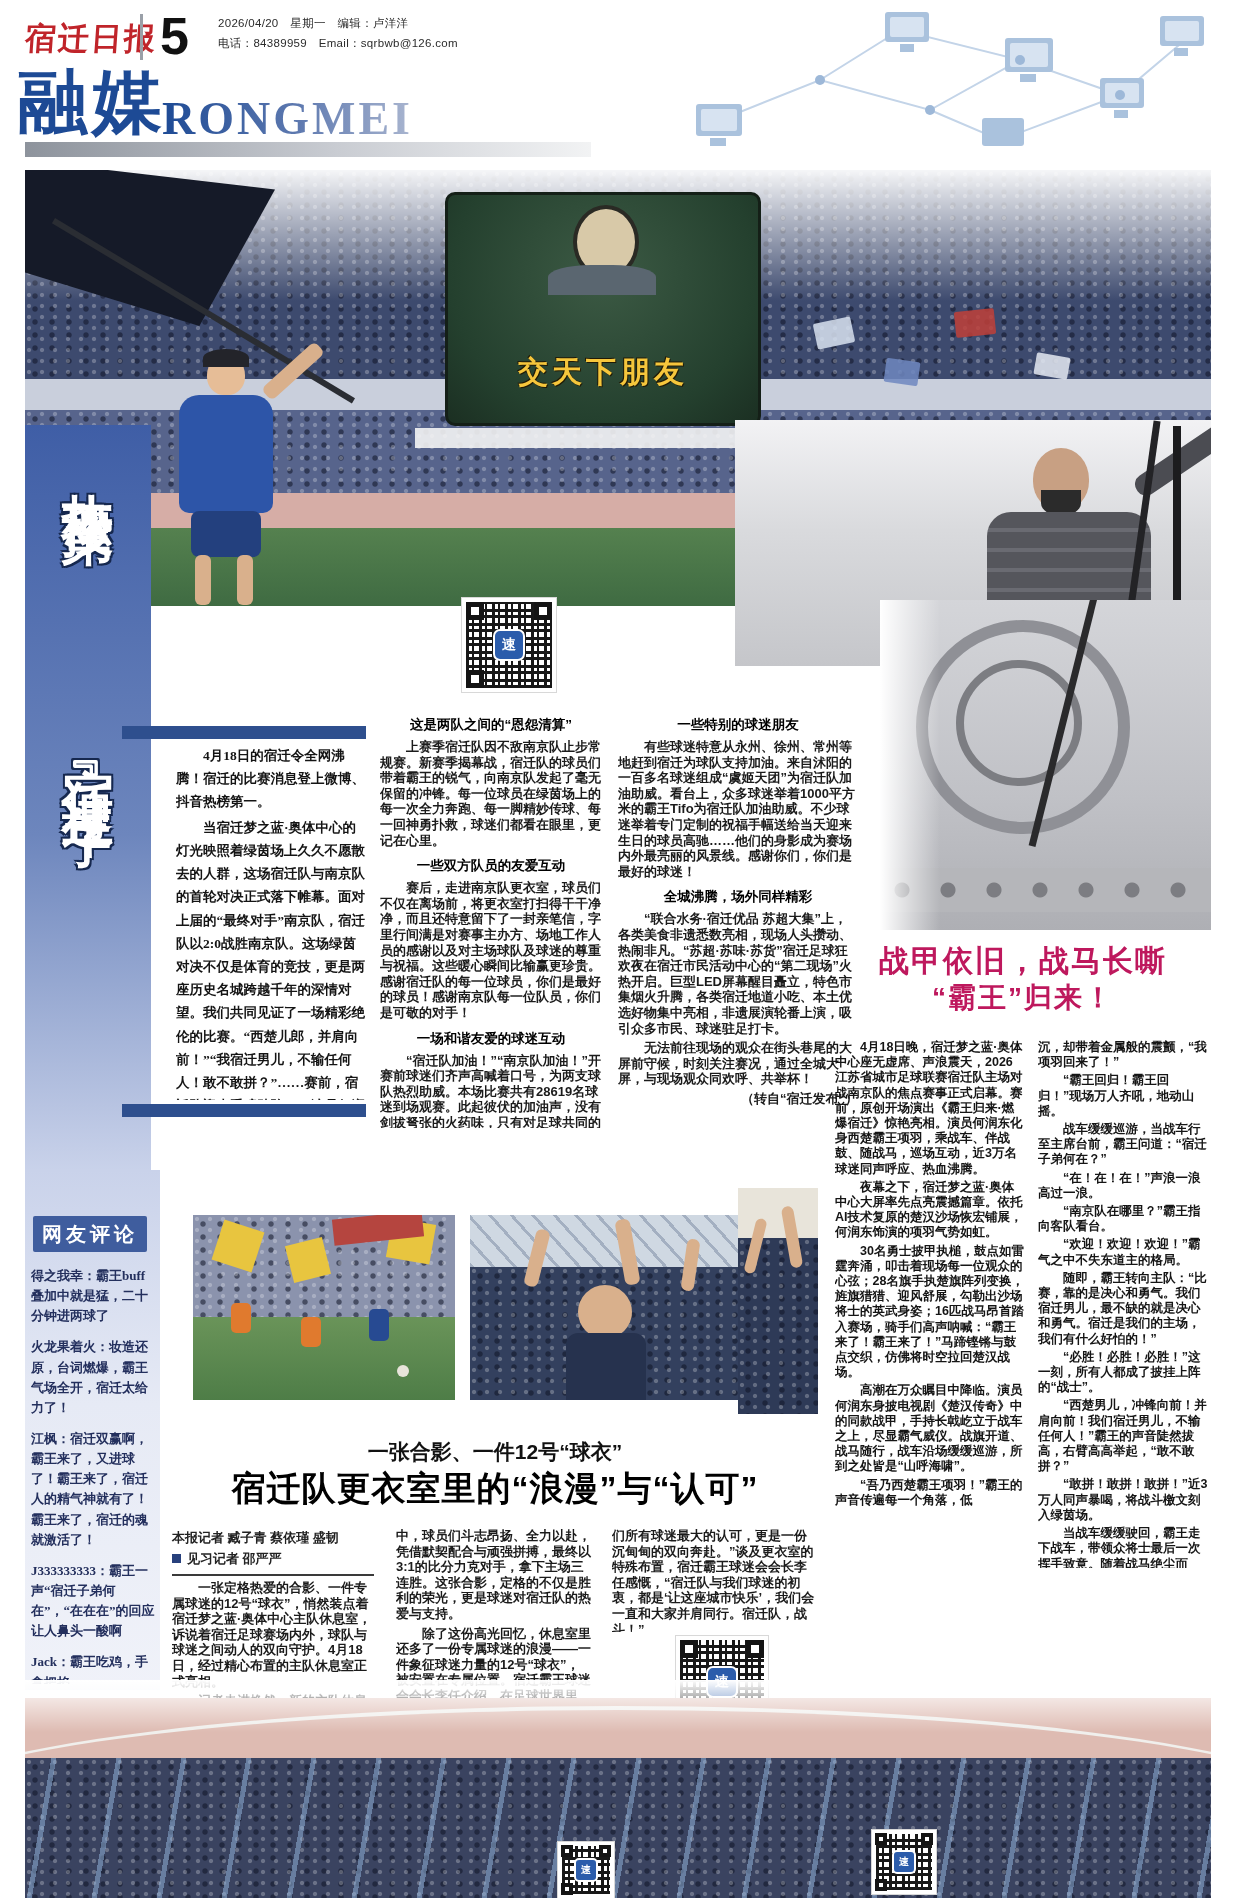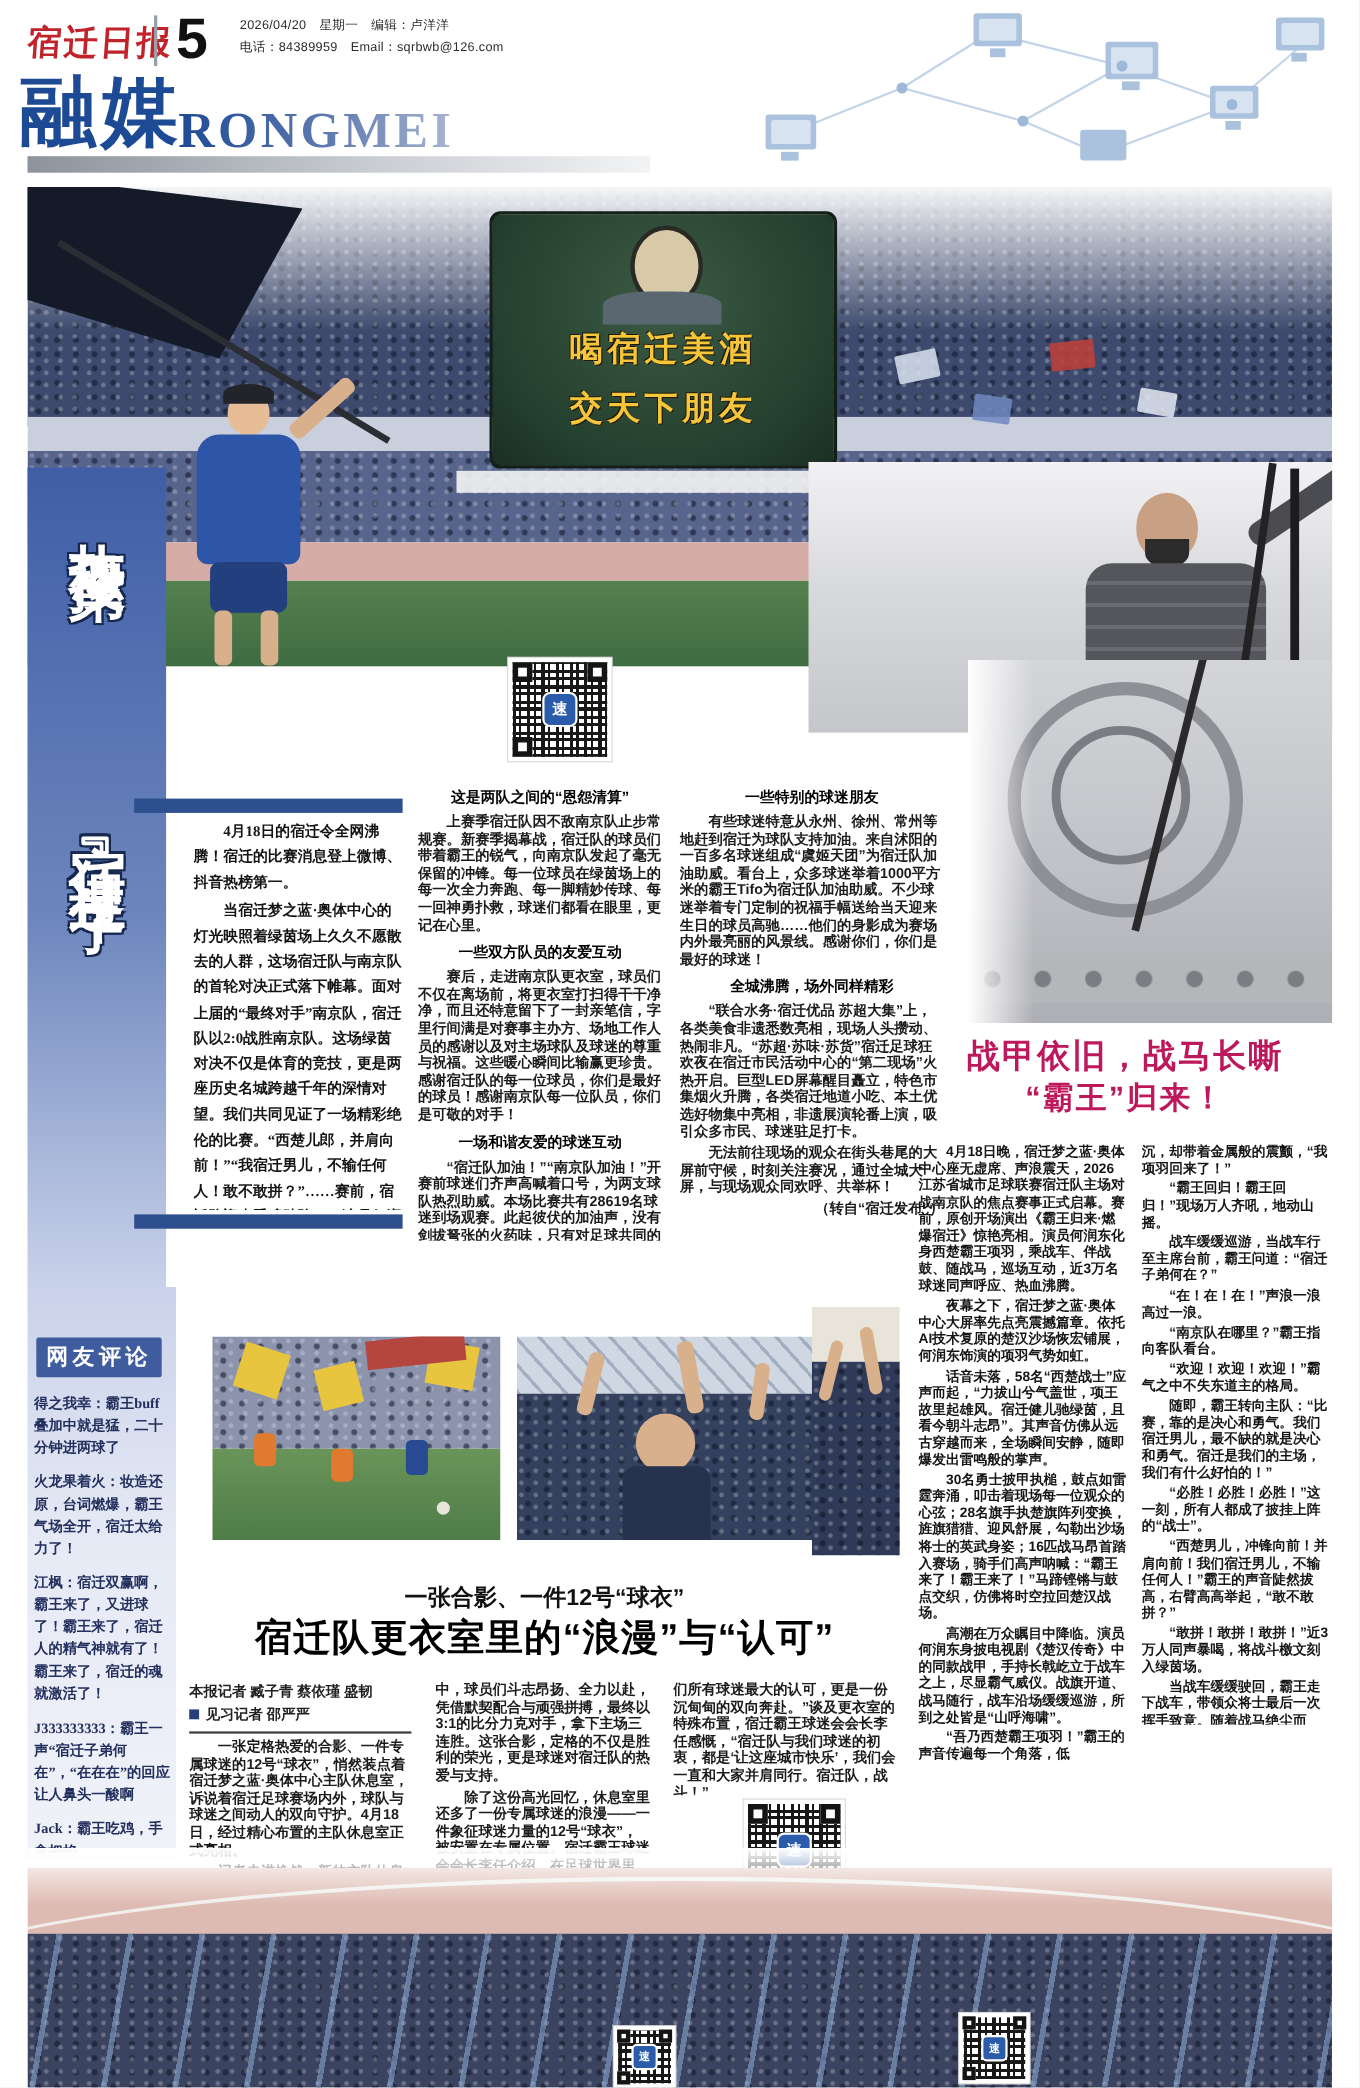--- a/index.html
+++ b/index.html
@@ -127,21 +127,20 @@
     <div class="abs" style="inset:0 0 70% 0;background:linear-gradient(180deg,rgba(255,255,255,.95),rgba(255,255,255,0));"></div>
 
     <div class="abs flagpiece" style="left:790px;top:150px;width:38px;height:26px;background:#d8e2f0;transform:rotate(-12deg);"></div>
     <div class="abs flagpiece" style="left:860px;top:190px;width:34px;height:24px;background:#6e87c0;transform:rotate(8deg);"></div>
     <div class="abs flagpiece" style="left:930px;top:140px;width:40px;height:26px;background:#c04038;transform:rotate(-6deg);"></div>
     <div class="abs flagpiece" style="left:1010px;top:185px;width:34px;height:22px;background:#e4e9f2;transform:rotate(10deg);"></div>
 
     <div class="abs tifo" style="left:420px;top:22px;width:310px;height:228px;">
       <div class="abs tifo-head" style="left:125px;top:10px;width:58px;height:66px;"></div>
       <div class="abs" style="left:100px;top:70px;width:108px;height:30px;background:#5a6670;border-radius:40% 40% 0 0;"></div>
-      <div class="abs tifo-txt" style="left:0;top:104px;width:100%;">喝宿迁美酒</div>
       <div class="abs tifo-txt" style="left:0;top:158px;width:100%;">交天下朋友</div>
     </div>
     <div class="abs whitestrip" style="left:390px;top:258px;width:380px;height:20px;"></div>
 
     <div class="abs" style="left:-20px;top:-12px;width:270px;height:175px;background:#151a28;clip-path:polygon(0 0,100% 18%,72% 96%,0 62%);"></div>
     <div class="abs" style="left:30px;top:48px;width:350px;height:6px;background:#2a2d33;transform:rotate(31deg);transform-origin:left top;"></div>
     <div class="abs" style="left:120px;top:185px;width:180px;height:250px;">
       <div class="abs" style="left:62px;top:0;width:38px;height:40px;background:#e6bd97;border-radius:50% 50% 45% 45%;"></div>
       <div class="abs" style="left:58px;top:-6px;width:46px;height:18px;background:#23242a;border-radius:50% 50% 0 0;"></div>
       <div class="abs" style="left:34px;top:40px;width:94px;height:118px;background:#2d55a8;border-radius:20px 20px 10px 10px;"></div>
@@ -274,21 +273,20 @@
   <div class="abs ph" style="left:738px;top:1188px;width:80px;height:226px;">
     <div class="abs" style="inset:0 0 78% 0;background:#e8e4da;"></div>
     <div class="abs crowdtex" style="left:0;top:22%;width:100%;height:78%;background-color:#2e3a57;"></div>
     <div class="abs arm" style="left:12px;top:30px;width:11px;height:56px;transform:rotate(14deg);"></div>
     <div class="abs arm" style="left:48px;top:18px;width:12px;height:62px;transform:rotate(-10deg);"></div>
   </div>
 
   <div class="abs rcol" style="left:835px;top:1040px;width:190px;height:628px;overflow:hidden;">
     <p>　　4月18日晚，宿迁梦之蓝·奥体中心座无虚席、声浪震天，2026江苏省城市足球联赛宿迁队主场对战南京队的焦点赛事正式启幕。赛前，原创开场演出《霸王归来·燃爆宿迁》惊艳亮相。演员何润东化身西楚霸王项羽，乘战车、伴战鼓、随战马，巡场互动，近3万名球迷同声呼应、热血沸腾。</p>
     <p>　　夜幕之下，宿迁梦之蓝·奥体中心大屏率先点亮震撼篇章。依托AI技术复原的楚汉沙场恢宏铺展，何润东饰演的项羽气势如虹。</p>
-    <p>　　话音未落，58名“西楚战士”应声而起，“力拔山兮气盖世，项王故里起雄风。宿迁健儿驰绿茵，且看今朝斗志昂”。其声音仿佛从远古穿越而来，全场瞬间安静，随即爆发出雷鸣般的掌声。</p>
     <p>　　30名勇士披甲执槌，鼓点如雷霆奔涌，叩击着现场每一位观众的心弦；28名旗手执楚旗阵列变换，旌旗猎猎、迎风舒展，勾勒出沙场将士的英武身姿；16匹战马昂首踏入赛场，骑手们高声呐喊：“霸王来了！霸王来了！”马蹄铿锵与鼓点交织，仿佛将时空拉回楚汉战场。</p>
     <p>　　高潮在万众瞩目中降临。演员何润东身披电视剧《楚汉传奇》中的同款战甲，手持长戟屹立于战车之上，尽显霸气威仪。战旗开道、战马随行，战车沿场缓缓巡游，所到之处皆是“山呼海啸”。</p>
     <p>　　“吾乃西楚霸王项羽！”霸王的声音传遍每一个角落，低</p>
   </div>
   <div class="abs rcol" style="left:1038px;top:1040px;width:173px;height:528px;overflow:hidden;">
     <p>沉，却带着金属般的震颤，“我项羽回来了！”</p>
     <p>　　“霸王回归！霸王回归！”现场万人齐吼，地动山摇。</p>
     <p>　　战车缓缓巡游，当战车行至主席台前，霸王问道：“宿迁子弟何在？”</p>
     <p>　　“在！在！在！”声浪一浪高过一浪。</p>
     <p>　　“南京队在哪里？”霸王指向客队看台。</p>

